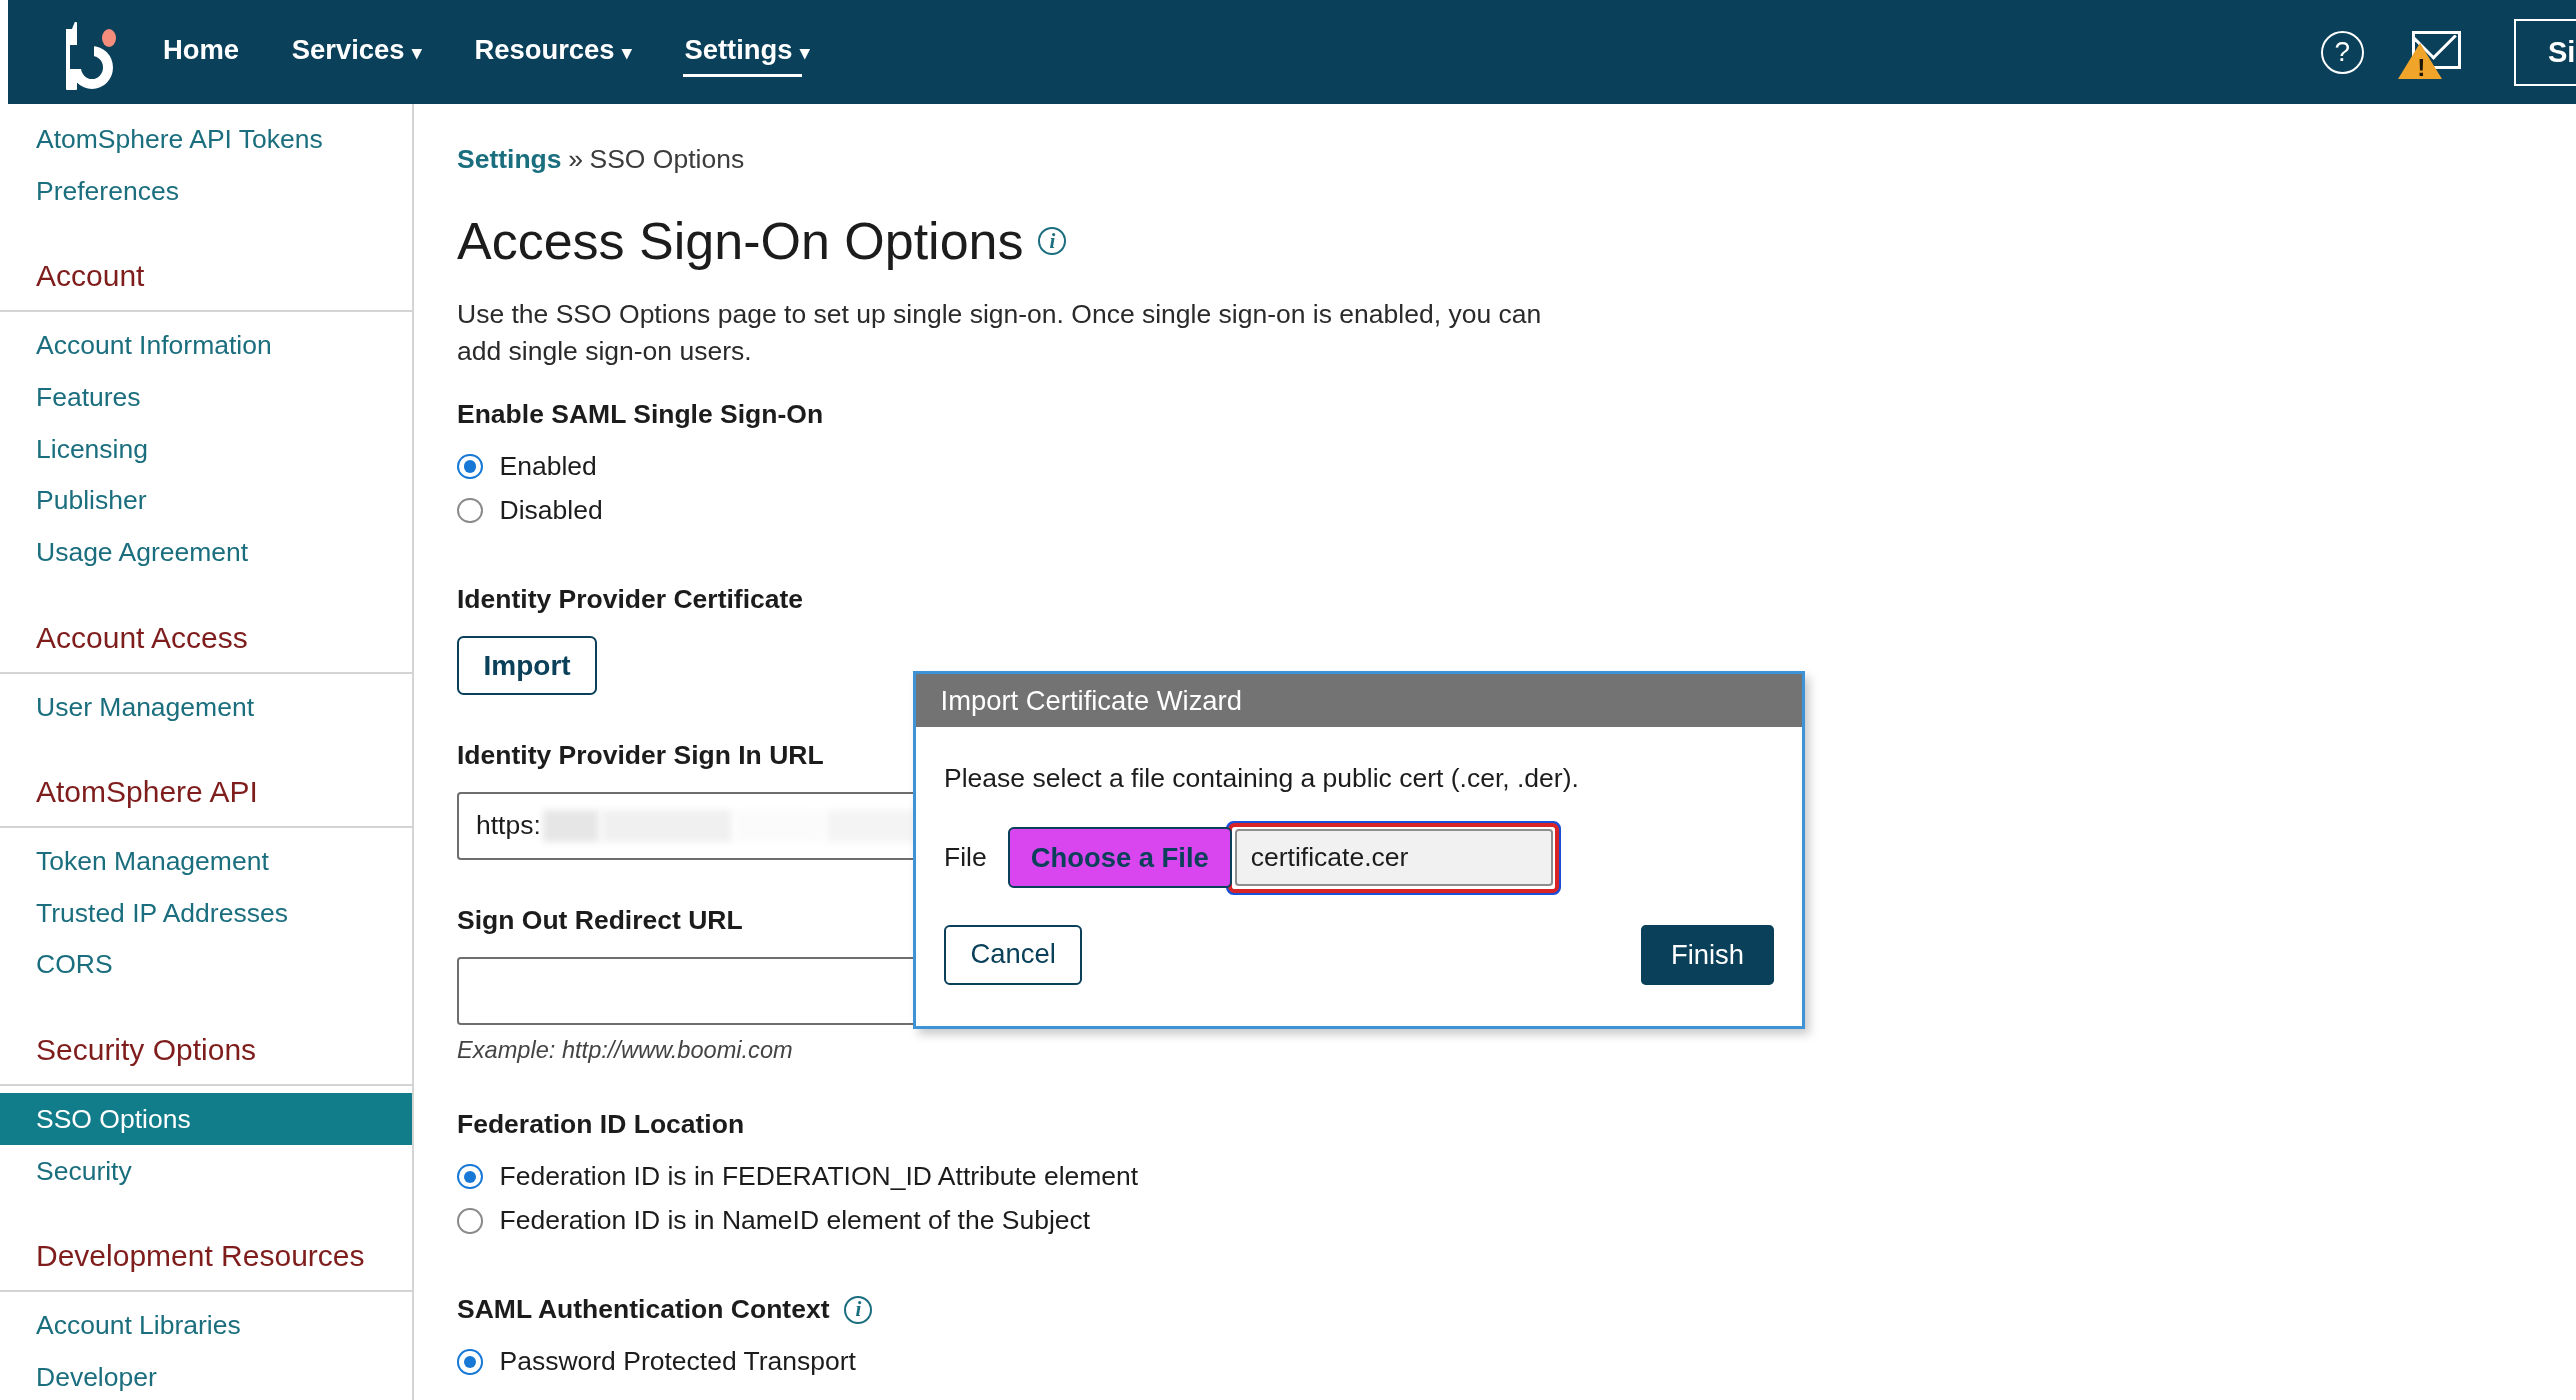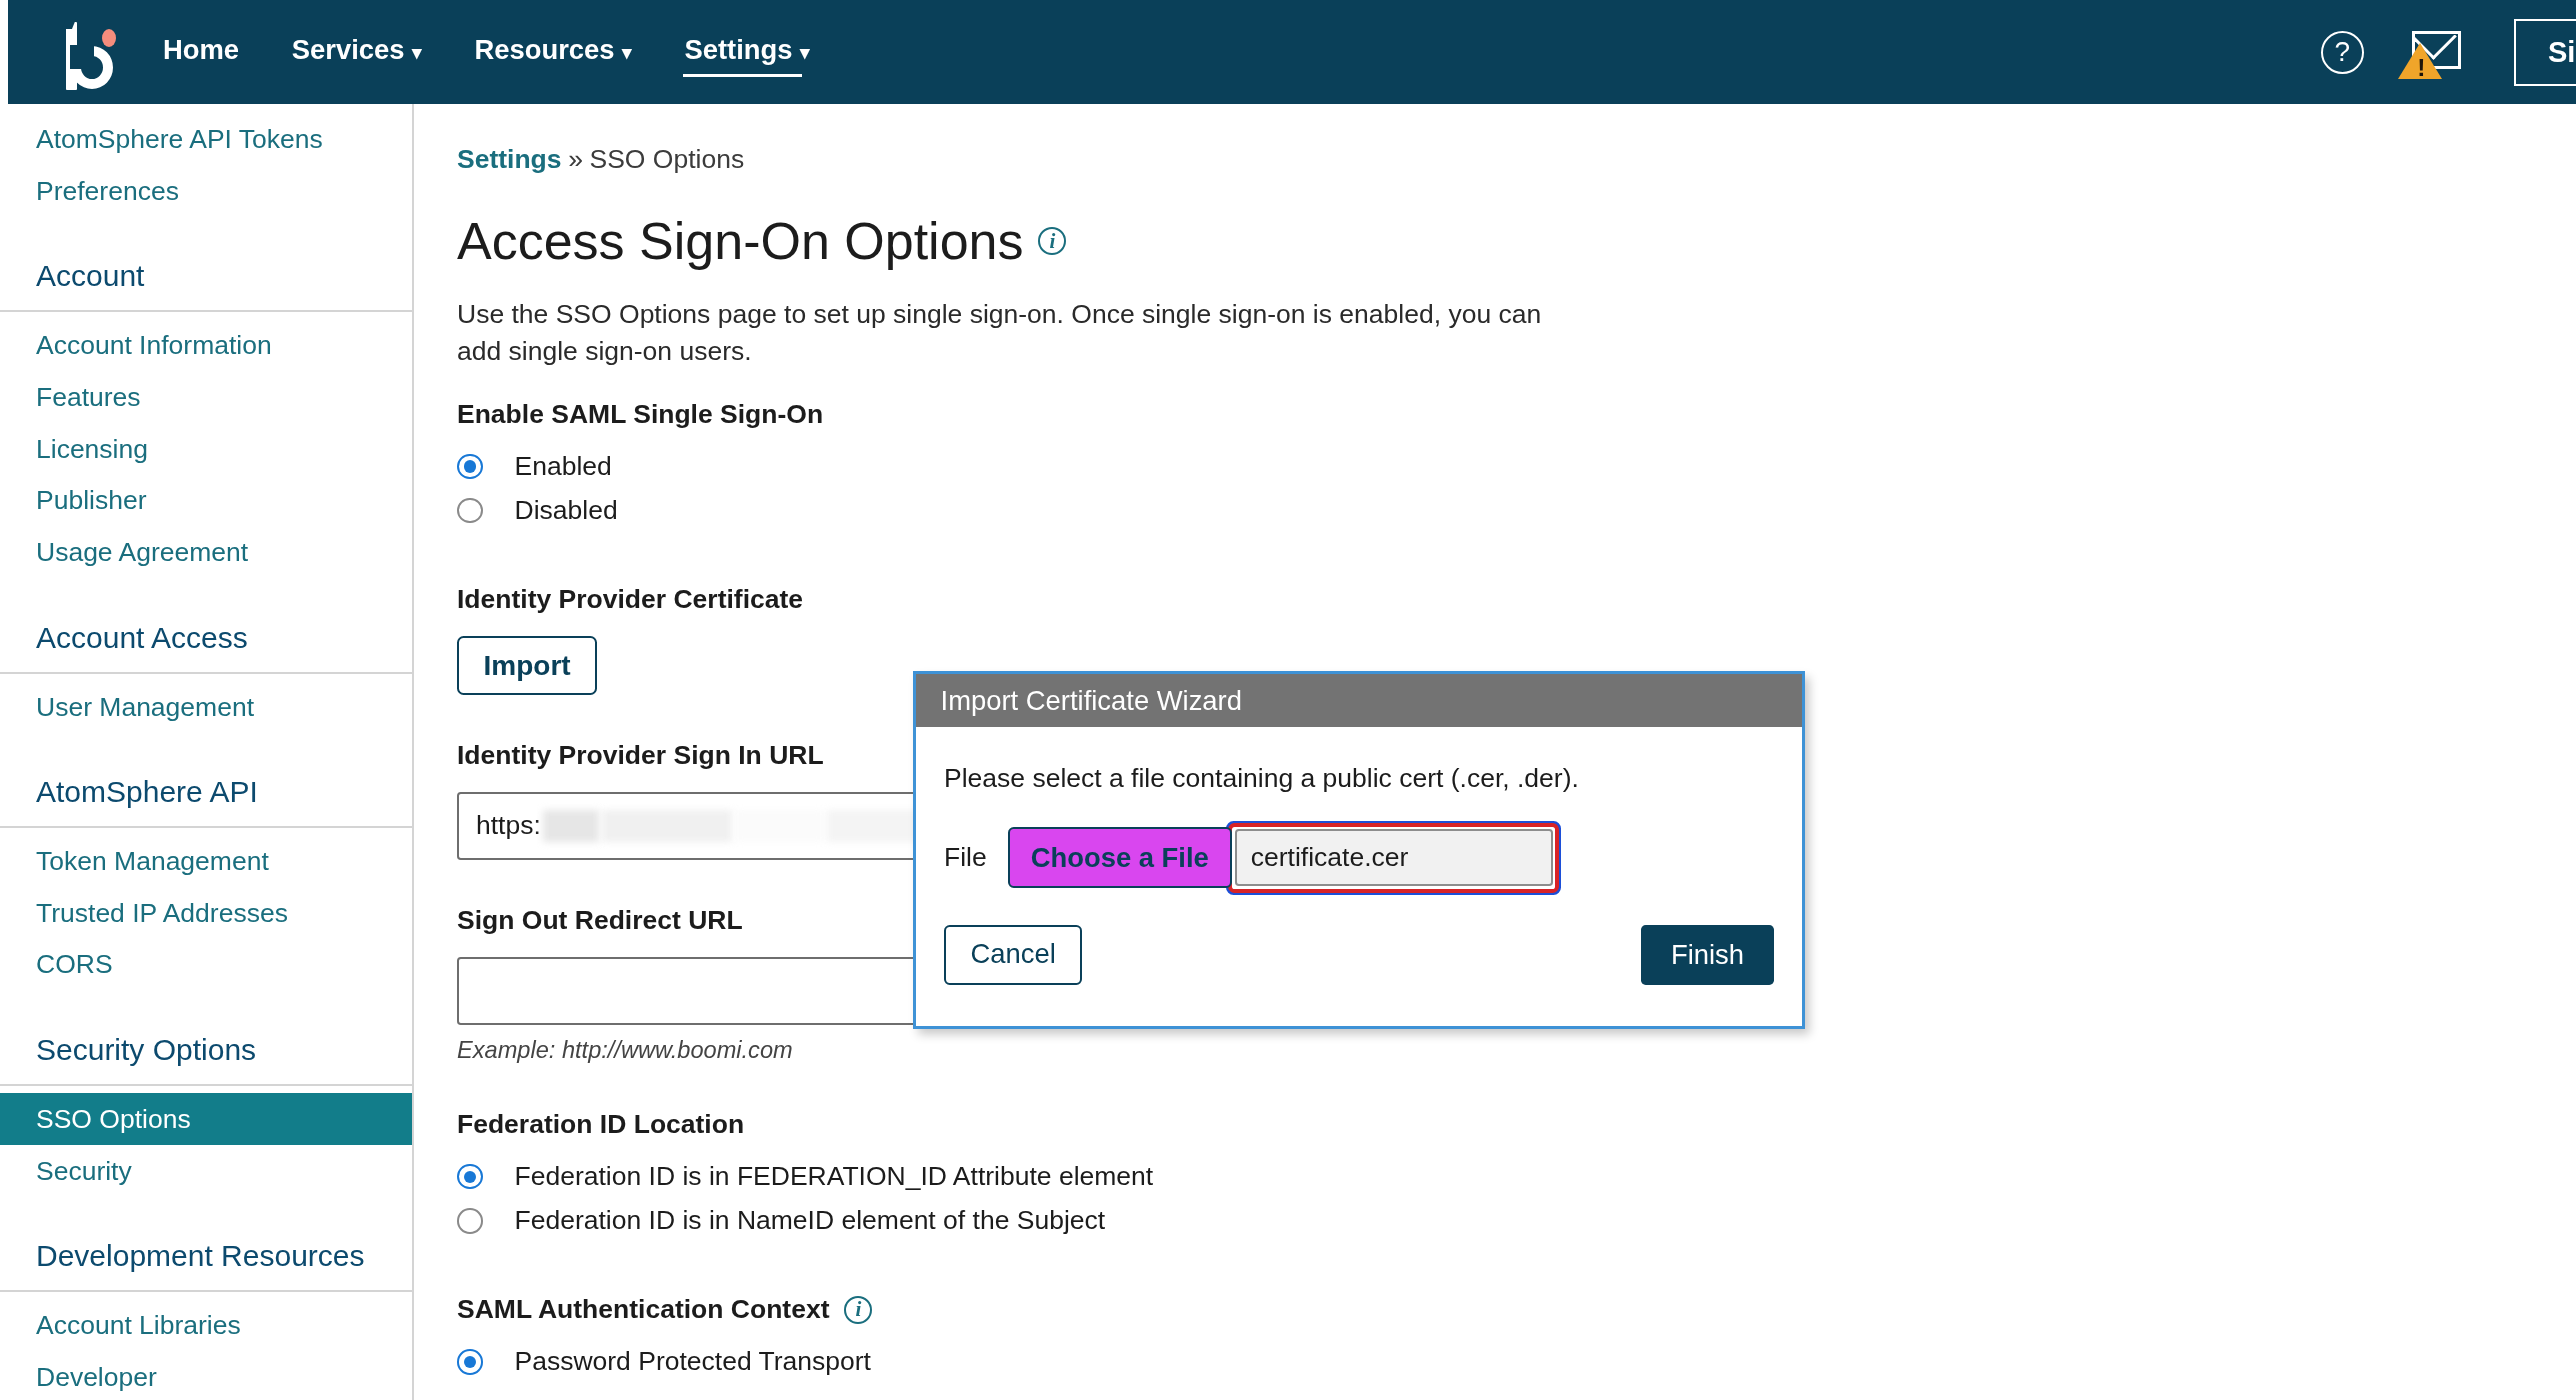--- a/index.html
+++ b/index.html
@@ -151,21 +151,21 @@
     padding: 10.4px 0 10.4px 36px;
     text-decoration: none;
     cursor: pointer;
   }
   .side-link.selected {
     background: #127d8a;
     color: #ffffff;
   }
   .side-section {
     font-size: 30px;
-    color: #0c4a6e;
+    color: #7f1d1d;
     padding: 42px 0 17px 36px;
     border-bottom: 2.8px solid #d4d4d4;
     margin-bottom: 7.6px;
   }
 
   
   .main {
     position: absolute; left: 414px; top: 0;
     width: 2162px; height: 1296px;
     padding: 40px 0 0 43px;
@@ -199,21 +199,20 @@
   }
   .field-label {
     font-size: 26.5px; font-weight: bold; color: #1c1c1c;
     margin-bottom: 21px;
     display: flex; align-items: center;
   }
   .radio-row {
     display: flex; align-items: center;
     margin-bottom: 13.2px;
     cursor: pointer;
-    gap: 15px;
   }
   .radio {
     width: 25.5px; height: 25.5px;
     border: 2.4px solid #8a8a8a;
     border-radius: 50%;
     margin-right: 17px;
     flex: none;
     background: #ffffff;
     position: relative;
   }

